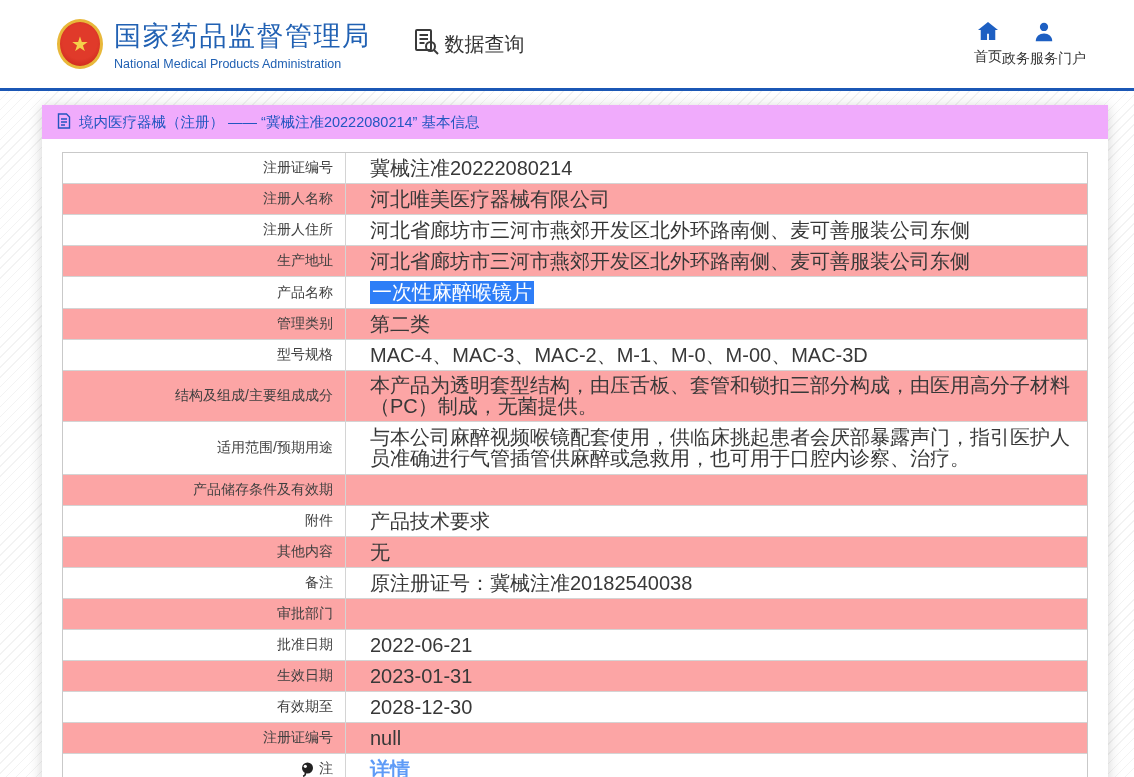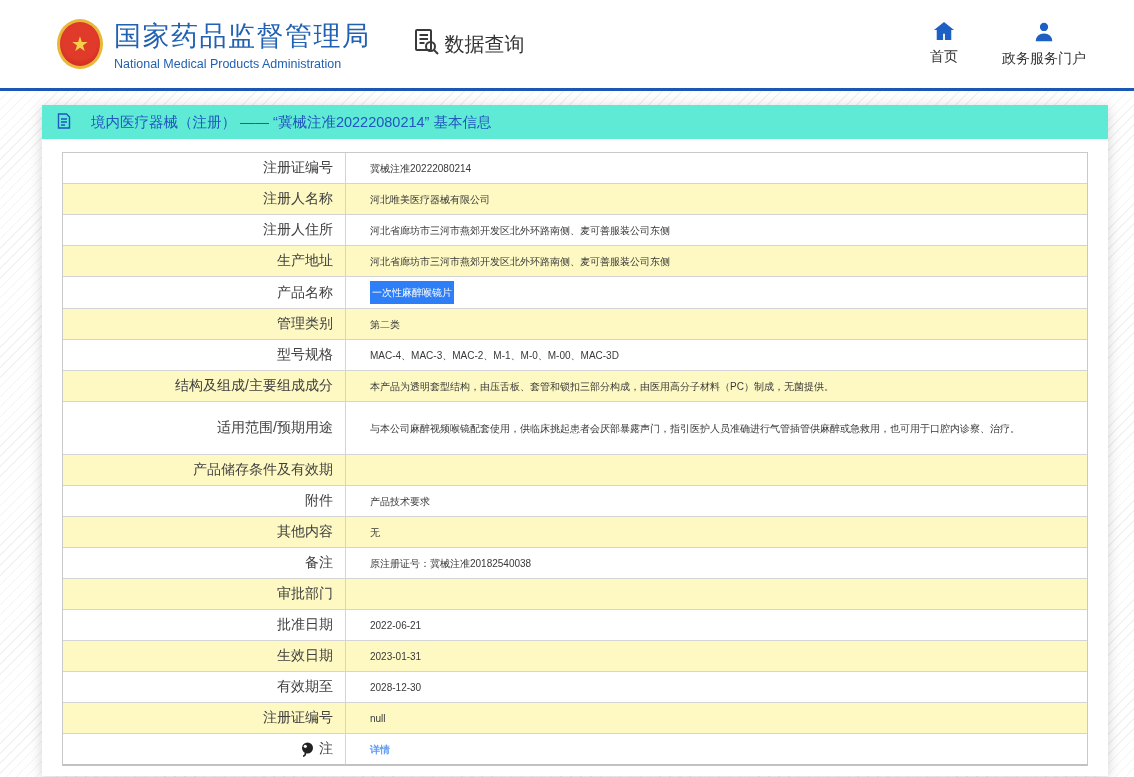--- a/index.html
+++ b/index.html
@@ -20,61 +20,61 @@
     display:flex; align-items:center; justify-content:center;
     color:#f5d04a; font-size:20px; line-height:1;
   }
   .org-names { margin-left:11px; }
   .org-zh { font-size:27px; font-weight:normal; color:#2161b3; letter-spacing:1.5px; }
   .org-en { font-size:12.5px; color:#2161b3; margin-top:3px; }
   .data-query {
     display:flex; align-items:center; gap:5px;
     margin-left:42px; font-size:20px; color:#333; cursor:pointer;
   }
-  .right-nav { margin-left:auto; margin-right:48px; display:flex; gap:44px; }
+  .right-nav { margin-left:auto; margin-right:48px; display:flex; }
   .nav-item {
     display:flex; flex-direction:column; align-items:center; gap:4px;
     font-size:14px; color:#333; cursor:pointer; white-space:nowrap;
   }
   .blue-line { height:3px; background:#1b57b5; }
 
   
   .page-bg {
     height:686px;
     background:repeating-linear-gradient(135deg, #ffffff 0 6px, #f3f3f3 6px 7px);
     padding-top:14px;
   }
   .panel {
     width:1066px; margin-left:42px; background:#fff;
     box-shadow:0 2px 12px rgba(0,0,0,0.18);
     padding-bottom:10px;
   }
   .breadcrumb {
-    height:34px; background:#5eead4; display:flex; align-items:center;
-    padding-left:15px; color:#2256c0; font-size:14.5px; gap:20px;
+    height:34px; background:#f0abfc; display:flex; align-items:center;
+    padding-left:15px; color:#2256c0; font-size:14.5px; gap:8px;
   }
 
   
   .info-table {
     margin:13px 20px 0 20px;
     border:1px solid #c9c9c9; border-bottom-width:2px; border-bottom-color:#c2c2c2;
   }
   .trow { display:flex; background:#fff; border-top:1px solid #d4d4d4;gap:12px; }
   .trow:first-child { border-top:none; }
-  .trow.alt { background:#fef9c3; }
+  .trow.alt { background:#fca5a5; }
   .tlabel {
     width:283px; min-height:30px; padding:4px 12px 4px 4px;
     display:flex; align-items:center; justify-content:flex-end; gap:3px;
     text-align:right; font-size:14px; color:#404040;
     border-right:1px solid #d4d4d4;
   }
   .tvalue {
     flex:1; min-height:30px; padding:4px 12px;
     display:flex; align-items:center;
-    font-size:10px; color:#383838; line-height:21px;
+    font-size:20px; color:#383838; line-height:21px;
   }
   .tvalue.tall { min-height:52px; }
   .highlight { background:#2e7ef7; color:#fff; padding:1px 2px; }
   .link { color:#5e9bf7; text-decoration:none; cursor:pointer;font-weight:bold; }
   .note-icon { display:inline-flex; margin-right:2px; }
 </style>
 </head>
 <body>
 
 <div class="header">

